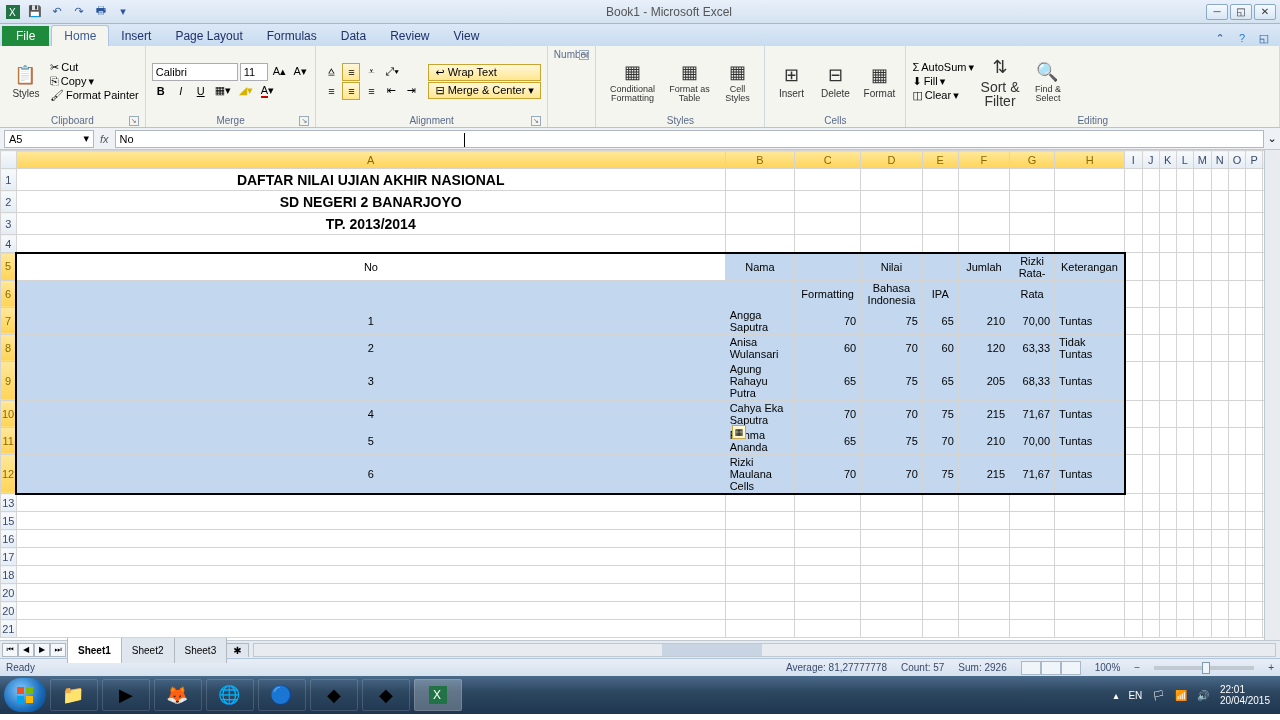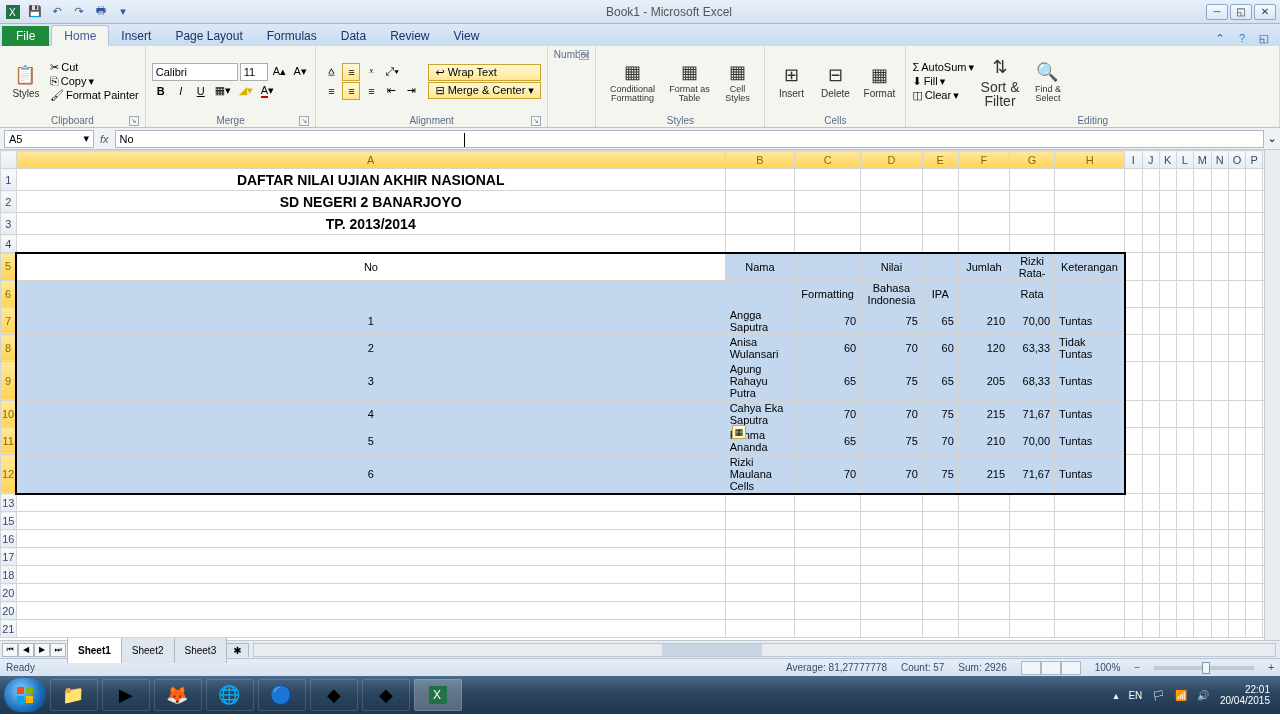--- a/index.html
+++ b/index.html
@@ -82,21 +82,21 @@
 .view-btns span { width: 20px; height: 14px; border: 1px solid #a8b8c8; background: #f0f5fa; display: inline-block; }
 .zoom-slider { width: 100px; height: 4px; background: #c0c8d0; position: relative; }
 .zoom-slider .handle { position: absolute; left: 48%; top: -4px; width: 8px; height: 12px; background: #f0f5fa; border: 1px solid #8098b0; }
 
 
 .taskbar { height: 38px; background: linear-gradient(#4a6a8a,#2e4862 40%,#1f3650); display: flex; align-items: center; padding: 0 4px; gap: 4px; }
 .start-orb { width: 42px; height: 34px; border-radius: 20px; background: radial-gradient(circle at 40% 35%,#7fc9ff,#1a6dbb 60%,#0a3a6d); display: flex; align-items: center; justify-content: center; }
 .tb-btn { width: 48px; height: 32px; border: 1px solid rgba(255,255,255,.15); border-radius: 2px; display: flex; align-items: center; justify-content: center; font-size: 18px; }
 .tb-btn.active { background: rgba(255,255,255,.25); }
 .tray { margin-left: auto; display: flex; align-items: center; gap: 10px; color: #fff; font-size: 10px; padding-right: 6px; }
-.tray .clock { text-align: right; line-height: 1.1; }
+.tray .clock { text-align: left; line-height: 1.1; }
 
 .cursor-caret { position: absolute; width: 1px; height: 14px; background: #000; }
 
 svg { display: block; }
 </style>
 </head>
 <body>
 
 <div class="titlebar">
   <div class="qat">

